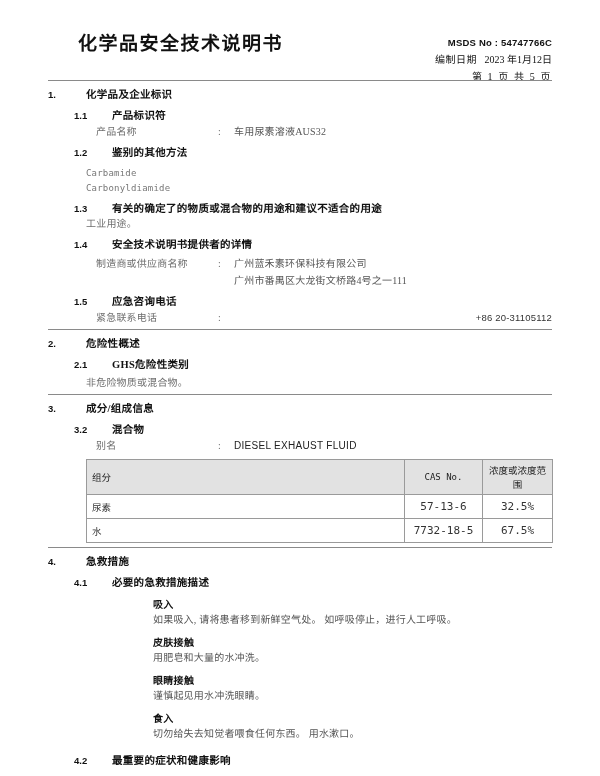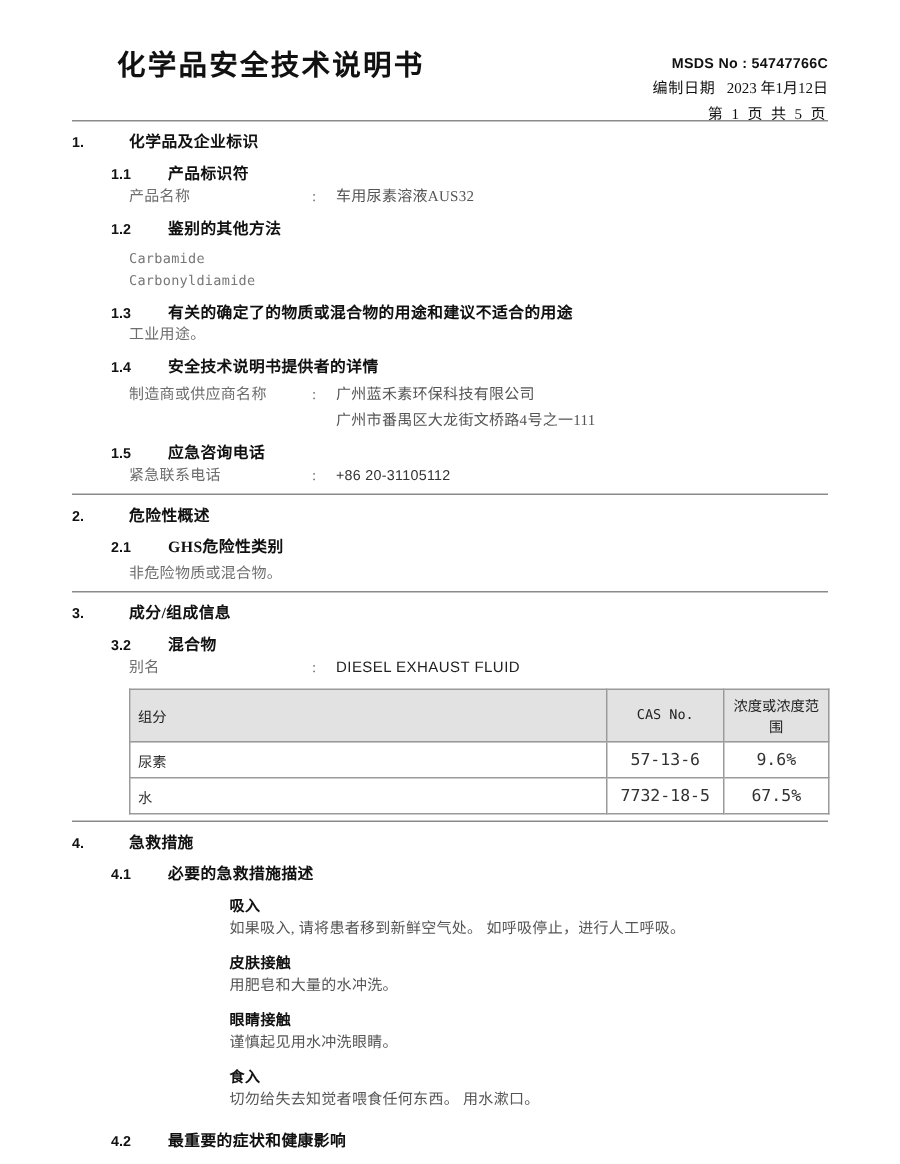--- a/index.html
+++ b/index.html
@@ -111,21 +111,21 @@
   .body-line {
     margin-left: 38px;
     font-size: 10px;
     color: #6e6e6e;
     line-height: 16px;
     letter-spacing: .2px;
   }
 
   
   .kv {
-    margin-left: 38px;
+    margin-left: 48px;
     display: flex;
     font-size: 10px;
     line-height: 17px;
     color: #6e6e6e;
   }
   .kv .k {
     width: 122px;
     flex: 0 0 122px;
     letter-spacing: .2px;
   }
@@ -142,20 +142,21 @@
   .kv .v.latin {
     font-family: "Liberation Sans", sans-serif;
     font-size: 10px;
     color: #222;
     letter-spacing: .3px;
   }
   .kv .v.phone {
     font-family: "Liberation Sans", sans-serif;
     font-size: 9.5px;
     color: #333;
+    text-align: right;
   }
   .kv.cont .k, .kv.cont .colon { visibility: hidden; }
 
   .mono-list {
     margin-left: 38px;
     font-family: "DejaVu Sans Mono", "Liberation Mono", monospace;
     font-size: 9px;
     color: #777;
     line-height: 15px;
     letter-spacing: .2px;
@@ -350,21 +351,21 @@
         <tr>
           <th class="name">组分</th>
           <th class="cas">CAS  No.</th>
           <th class="conc">浓度或浓度范围</th>
         </tr>
       </thead>
       <tbody>
         <tr>
           <td class="name">尿素</td>
           <td class="cas">57-13-6</td>
-          <td class="conc">9.6%</td>
+          <td class="conc">32.5%</td>
         </tr>
         <tr>
           <td class="name">水</td>
           <td class="cas">7732-18-5</td>
           <td class="conc">67.5%</td>
         </tr>
       </tbody>
     </table>
 
     <hr class="rule">

